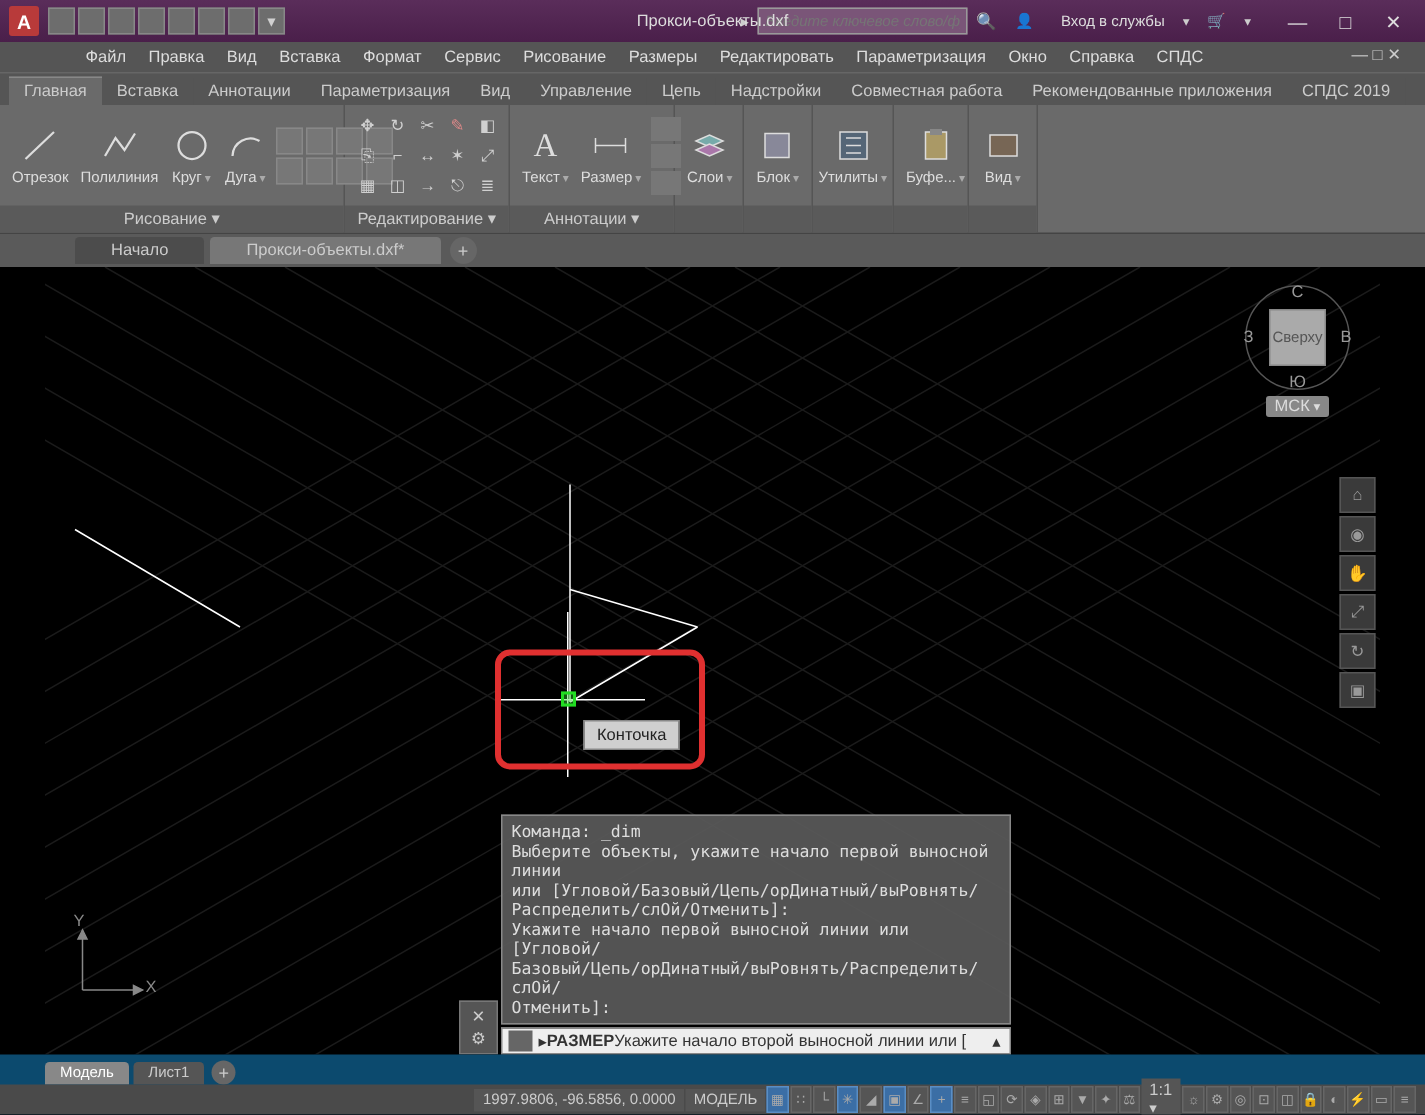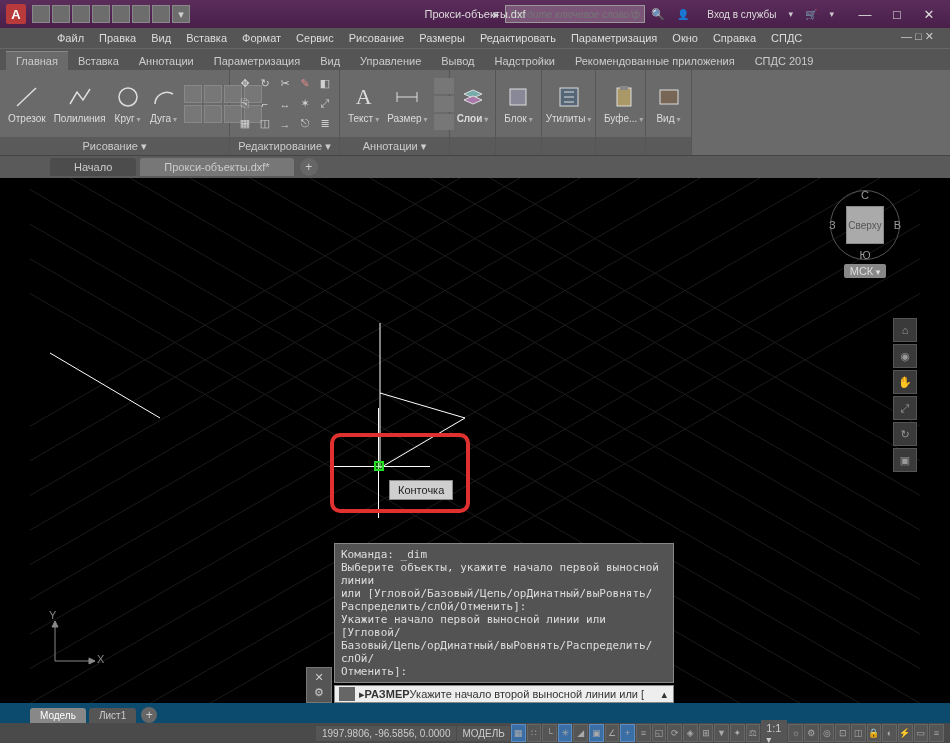--- a/index.html
+++ b/index.html
@@ -143,22 +143,23 @@
   <span class="menu-help-icon">— □ ✕</span>
 </div>
 
 <div class="tabstrip">
   <div class="tab active">Главная</div>
   <div class="tab">Вставка</div>
   <div class="tab">Аннотации</div>
   <div class="tab">Параметризация</div>
   <div class="tab">Вид</div>
   <div class="tab">Управление</div>
-  <div class="tab">Вывод</div>
+  <div class="tab">Цепь</div>
   <div class="tab">Надстройки</div>
+  <div class="tab">Совместная работа</div>
   <div class="tab">Рекомендованные приложения</div>
   <div class="tab">СПДС 2019</div>
 </div>
 
 <div class="ribbon">
 
   <div class="panel" style="width:230px">
     <div class="panel-body">
       <div class="big-tool">
         <div class="ico">
@@ -257,21 +258,21 @@
         <div class="sbtn"></div>
       </div>
     </div>
     <div class="panel-title">
         <span>Аннотации</span>
         <span>▾</span>
       </div>
   </div>
 
   <div class="panel" style="width:46px">
-    <div class="panel-body" style="justify-content:center;font-weight:bold;">
+    <div class="panel-body" style="">
       <div class="big-tool">
         <div class="ico">
             <svg width="26" height="26">
               <path d="M4 10 L13 6 L22 10 L13 14 Z" fill="#7aa" stroke="#ddd"></path>
               <path d="M4 16 L13 12 L22 16 L13 20 Z" fill="#a7a" stroke="#ddd"></path>
             </svg>
           </div>
         <div class="lbl arrow-dn">Слои</div>
       </div>
     </div>

